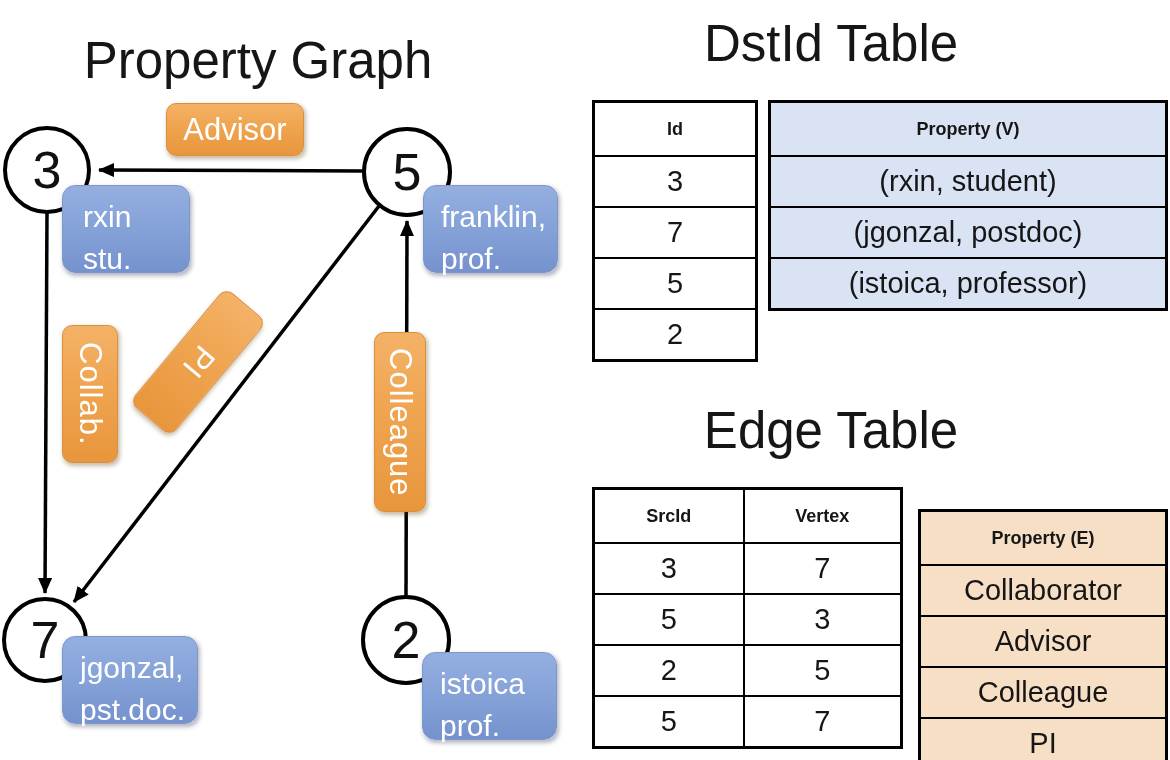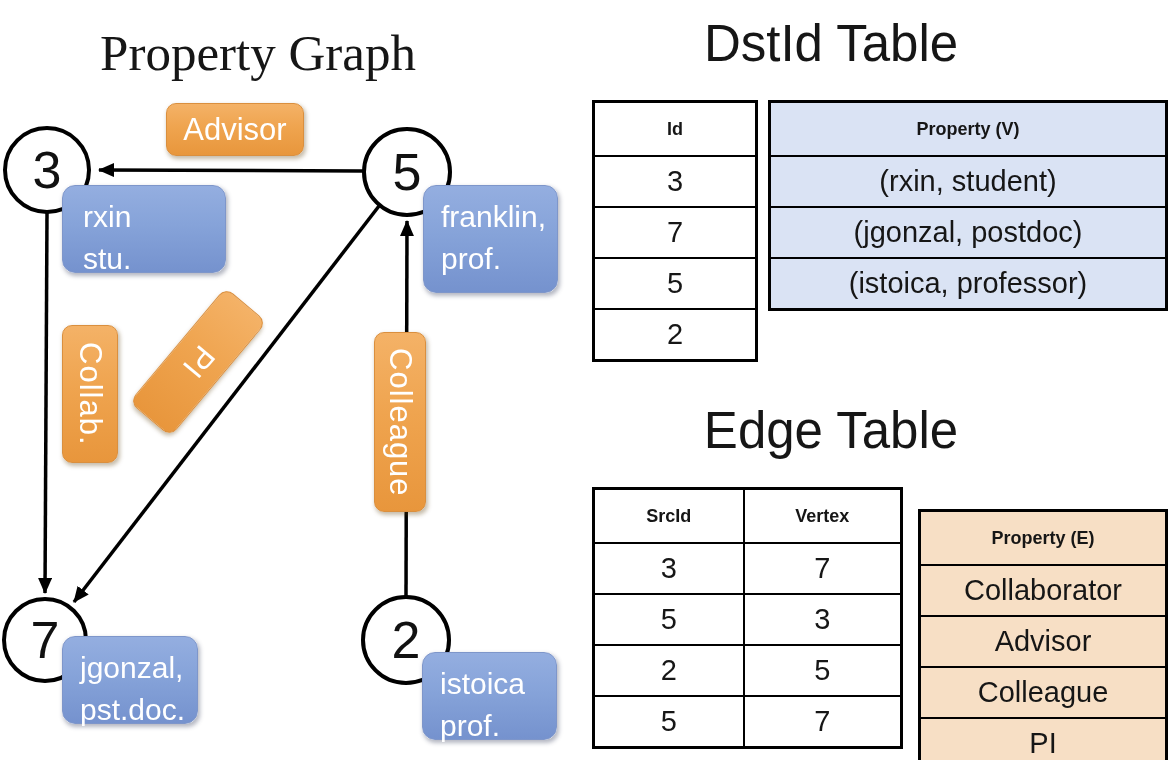--- a/index.html
+++ b/index.html
@@ -57,21 +57,21 @@
   table.tbl th{font-weight:700;font-size:18px;height:52px;}
   table.tbl td{height:49px;}
   table.tbl.blue th, table.tbl.blue td{background:#DAE3F4;}
   table.tbl.tan th, table.tbl.tan td{background:#F7DFC5;}
 </style>
 </head>
 <body>
 
 <div class="panel" id="graph-panel">
 
-  <div class="big-title" style="left:258px;top:24px;font-family:Liberation Serif, serif;">Property Graph</div>
+  <div class="big-title" style="left:258px;top:31px;">Property Graph</div>
 
   <div class="node" style="left:3px;top:126px;width:88px;height:88px;">
     <span>3</span>
   </div>
   <div class="node" style="left:362px;top:127px;width:90px;height:90px;">
     <span>5</span>
   </div>
   <div class="node" style="left:2px;top:597px;width:86px;height:86px;">
     <span>7</span>
   </div>
@@ -97,25 +97,25 @@
   <div class="elabel" style="left:62px;top:325px;width:56px;height:138px;">
     <span class="vtext">Collab.</span>
   </div>
   <div class="elabel" style="left:171px;top:287px;width:54px;height:150px;transform:rotate(40deg);">
     <span class="vtext">PI</span>
   </div>
   <div class="elabel" style="left:374px;top:332px;width:52px;height:180px;">
     <span class="vtext">Colleague</span>
   </div>
 
-  <div class="vbox" style="left:62px;top:185px;width:164px;height:88px;padding-left:20px;">
+  <div class="vbox" style="left:62px;top:185px;width:128px;height:88px;padding-left:20px;">
     <div>rxin</div>
     <div>stu.</div>
   </div>
-  <div class="vbox" style="left:423px;top:185px;width:135px;height:108px;">
+  <div class="vbox" style="left:423px;top:185px;width:135px;height:88px;">
     <div>franklin,</div>
     <div>prof.</div>
   </div>
   <div class="vbox" style="left:62px;top:636px;width:136px;height:88px;">
     <div>jgonzal,</div>
     <div>pst.doc.</div>
   </div>
   <div class="vbox" style="left:422px;top:652px;width:135px;height:88px;">
     <div>istoica</div>
     <div>prof.</div>

